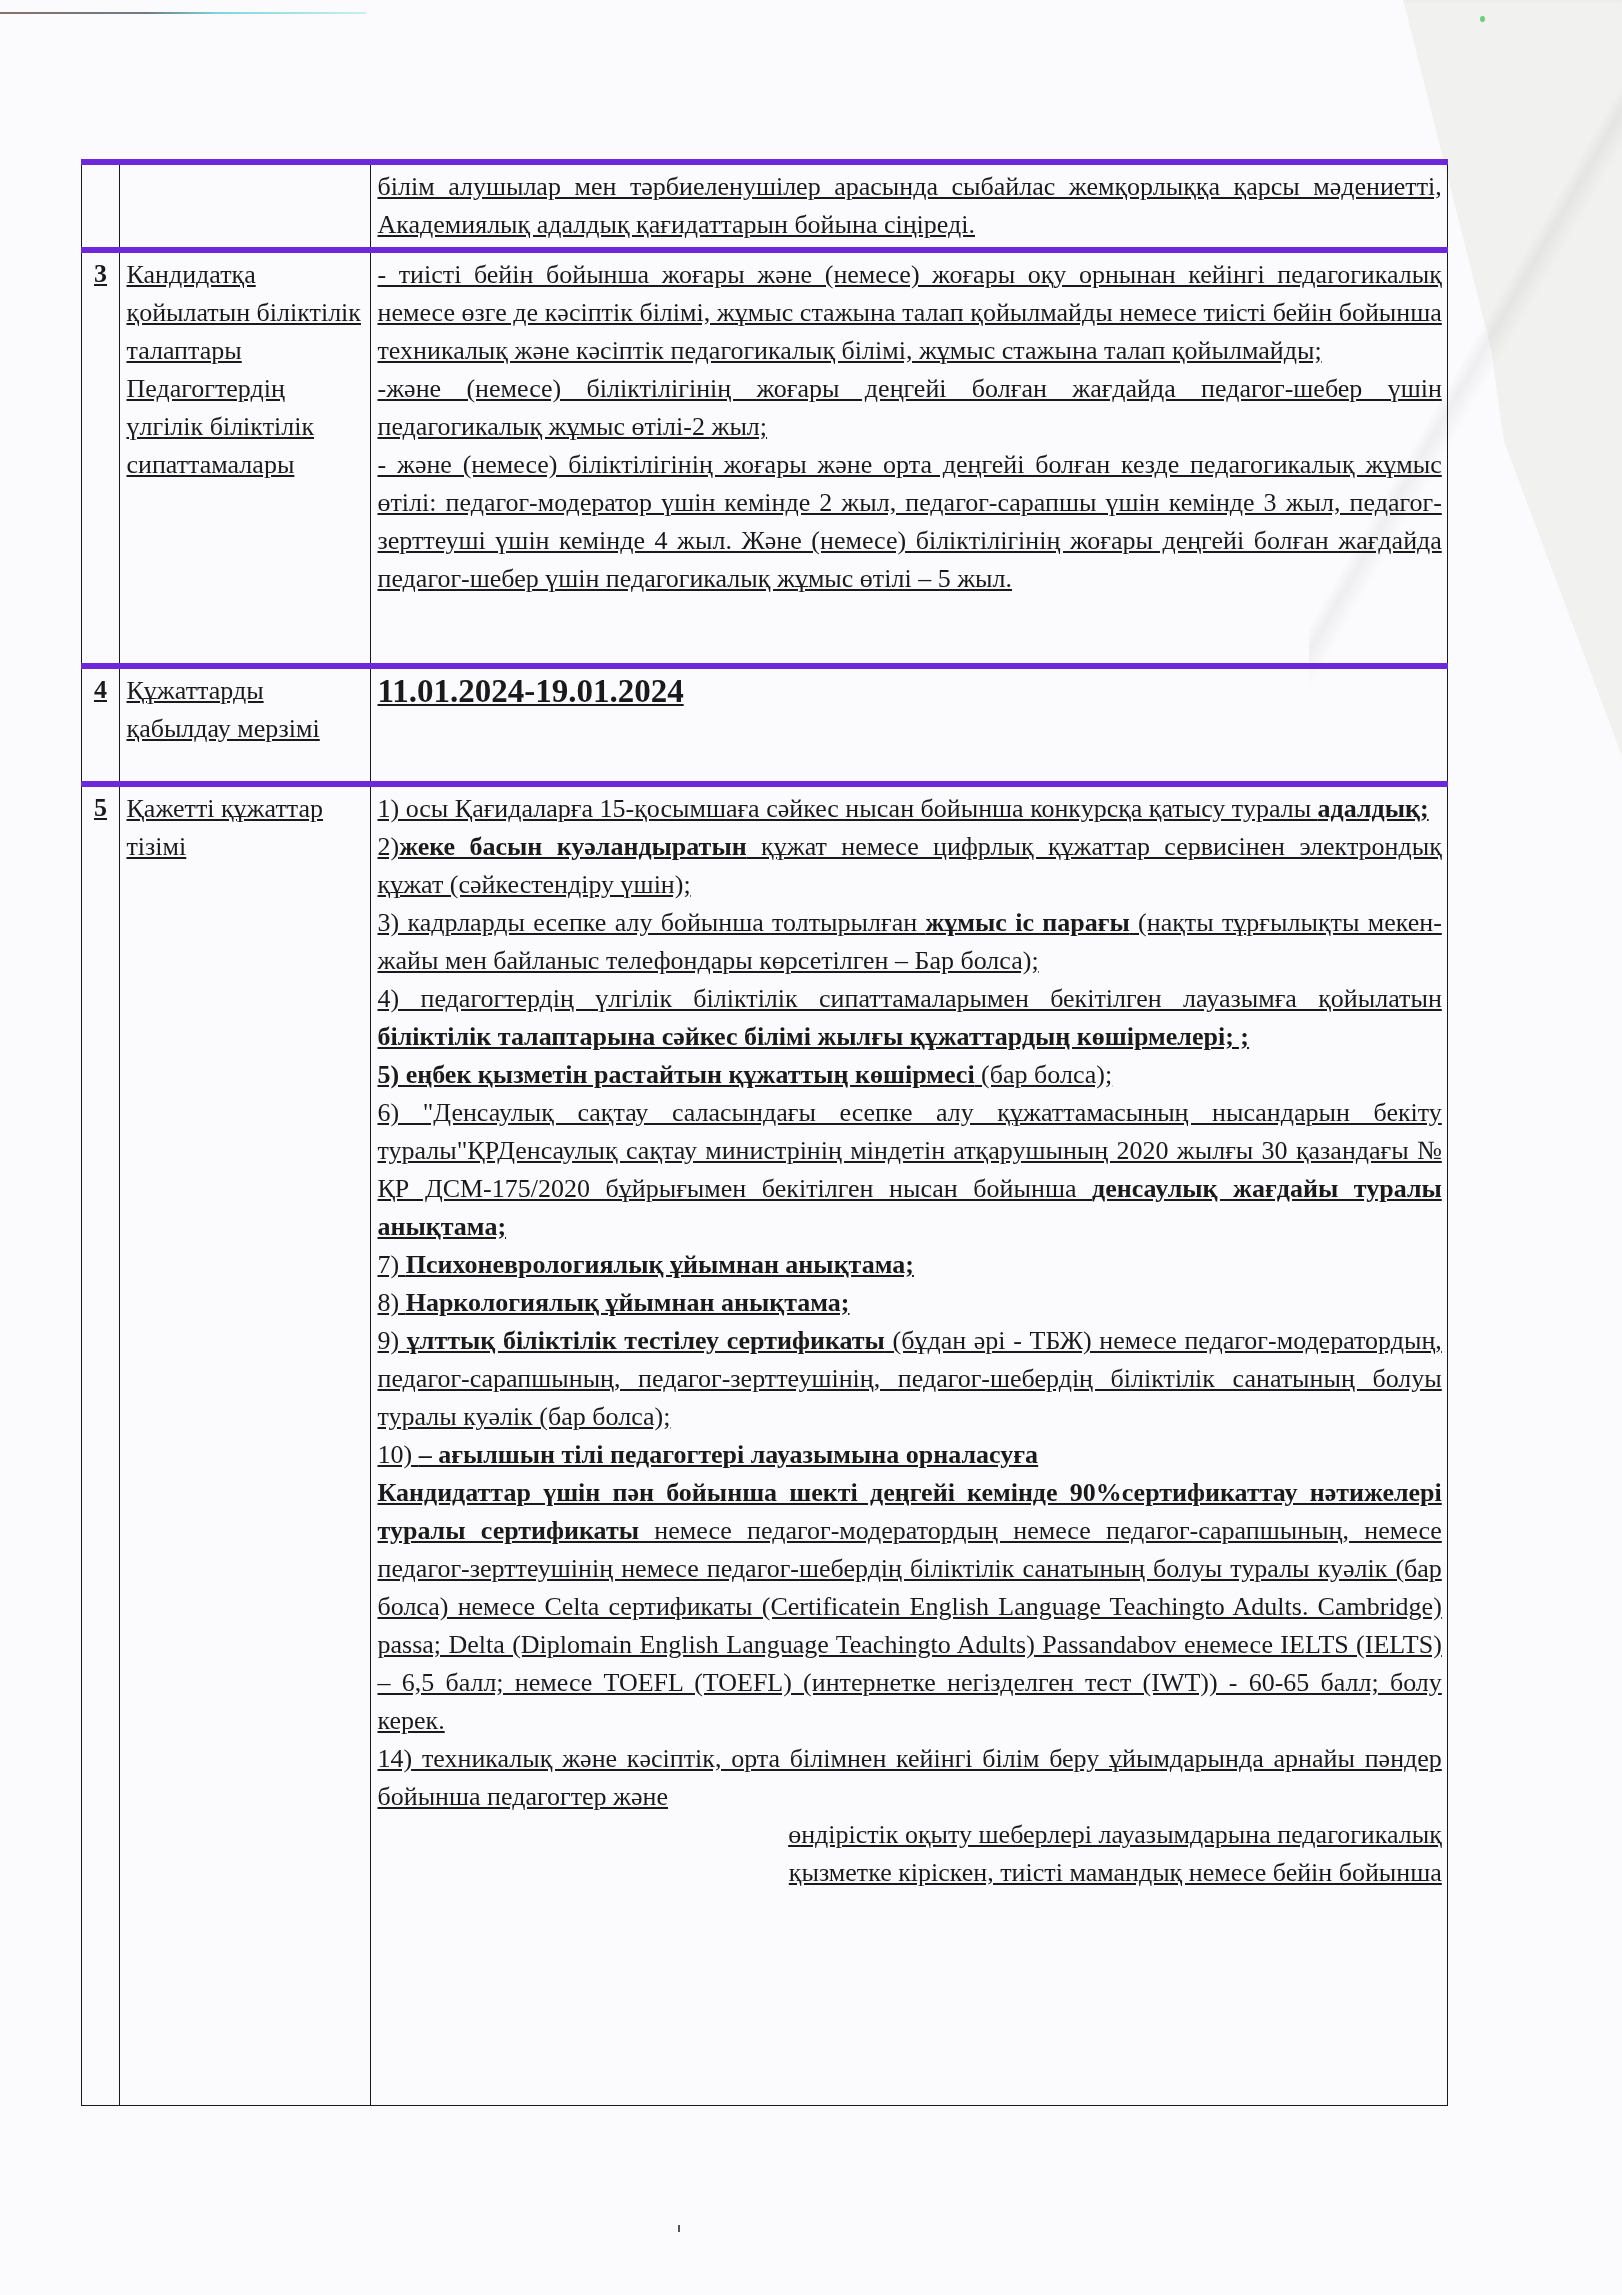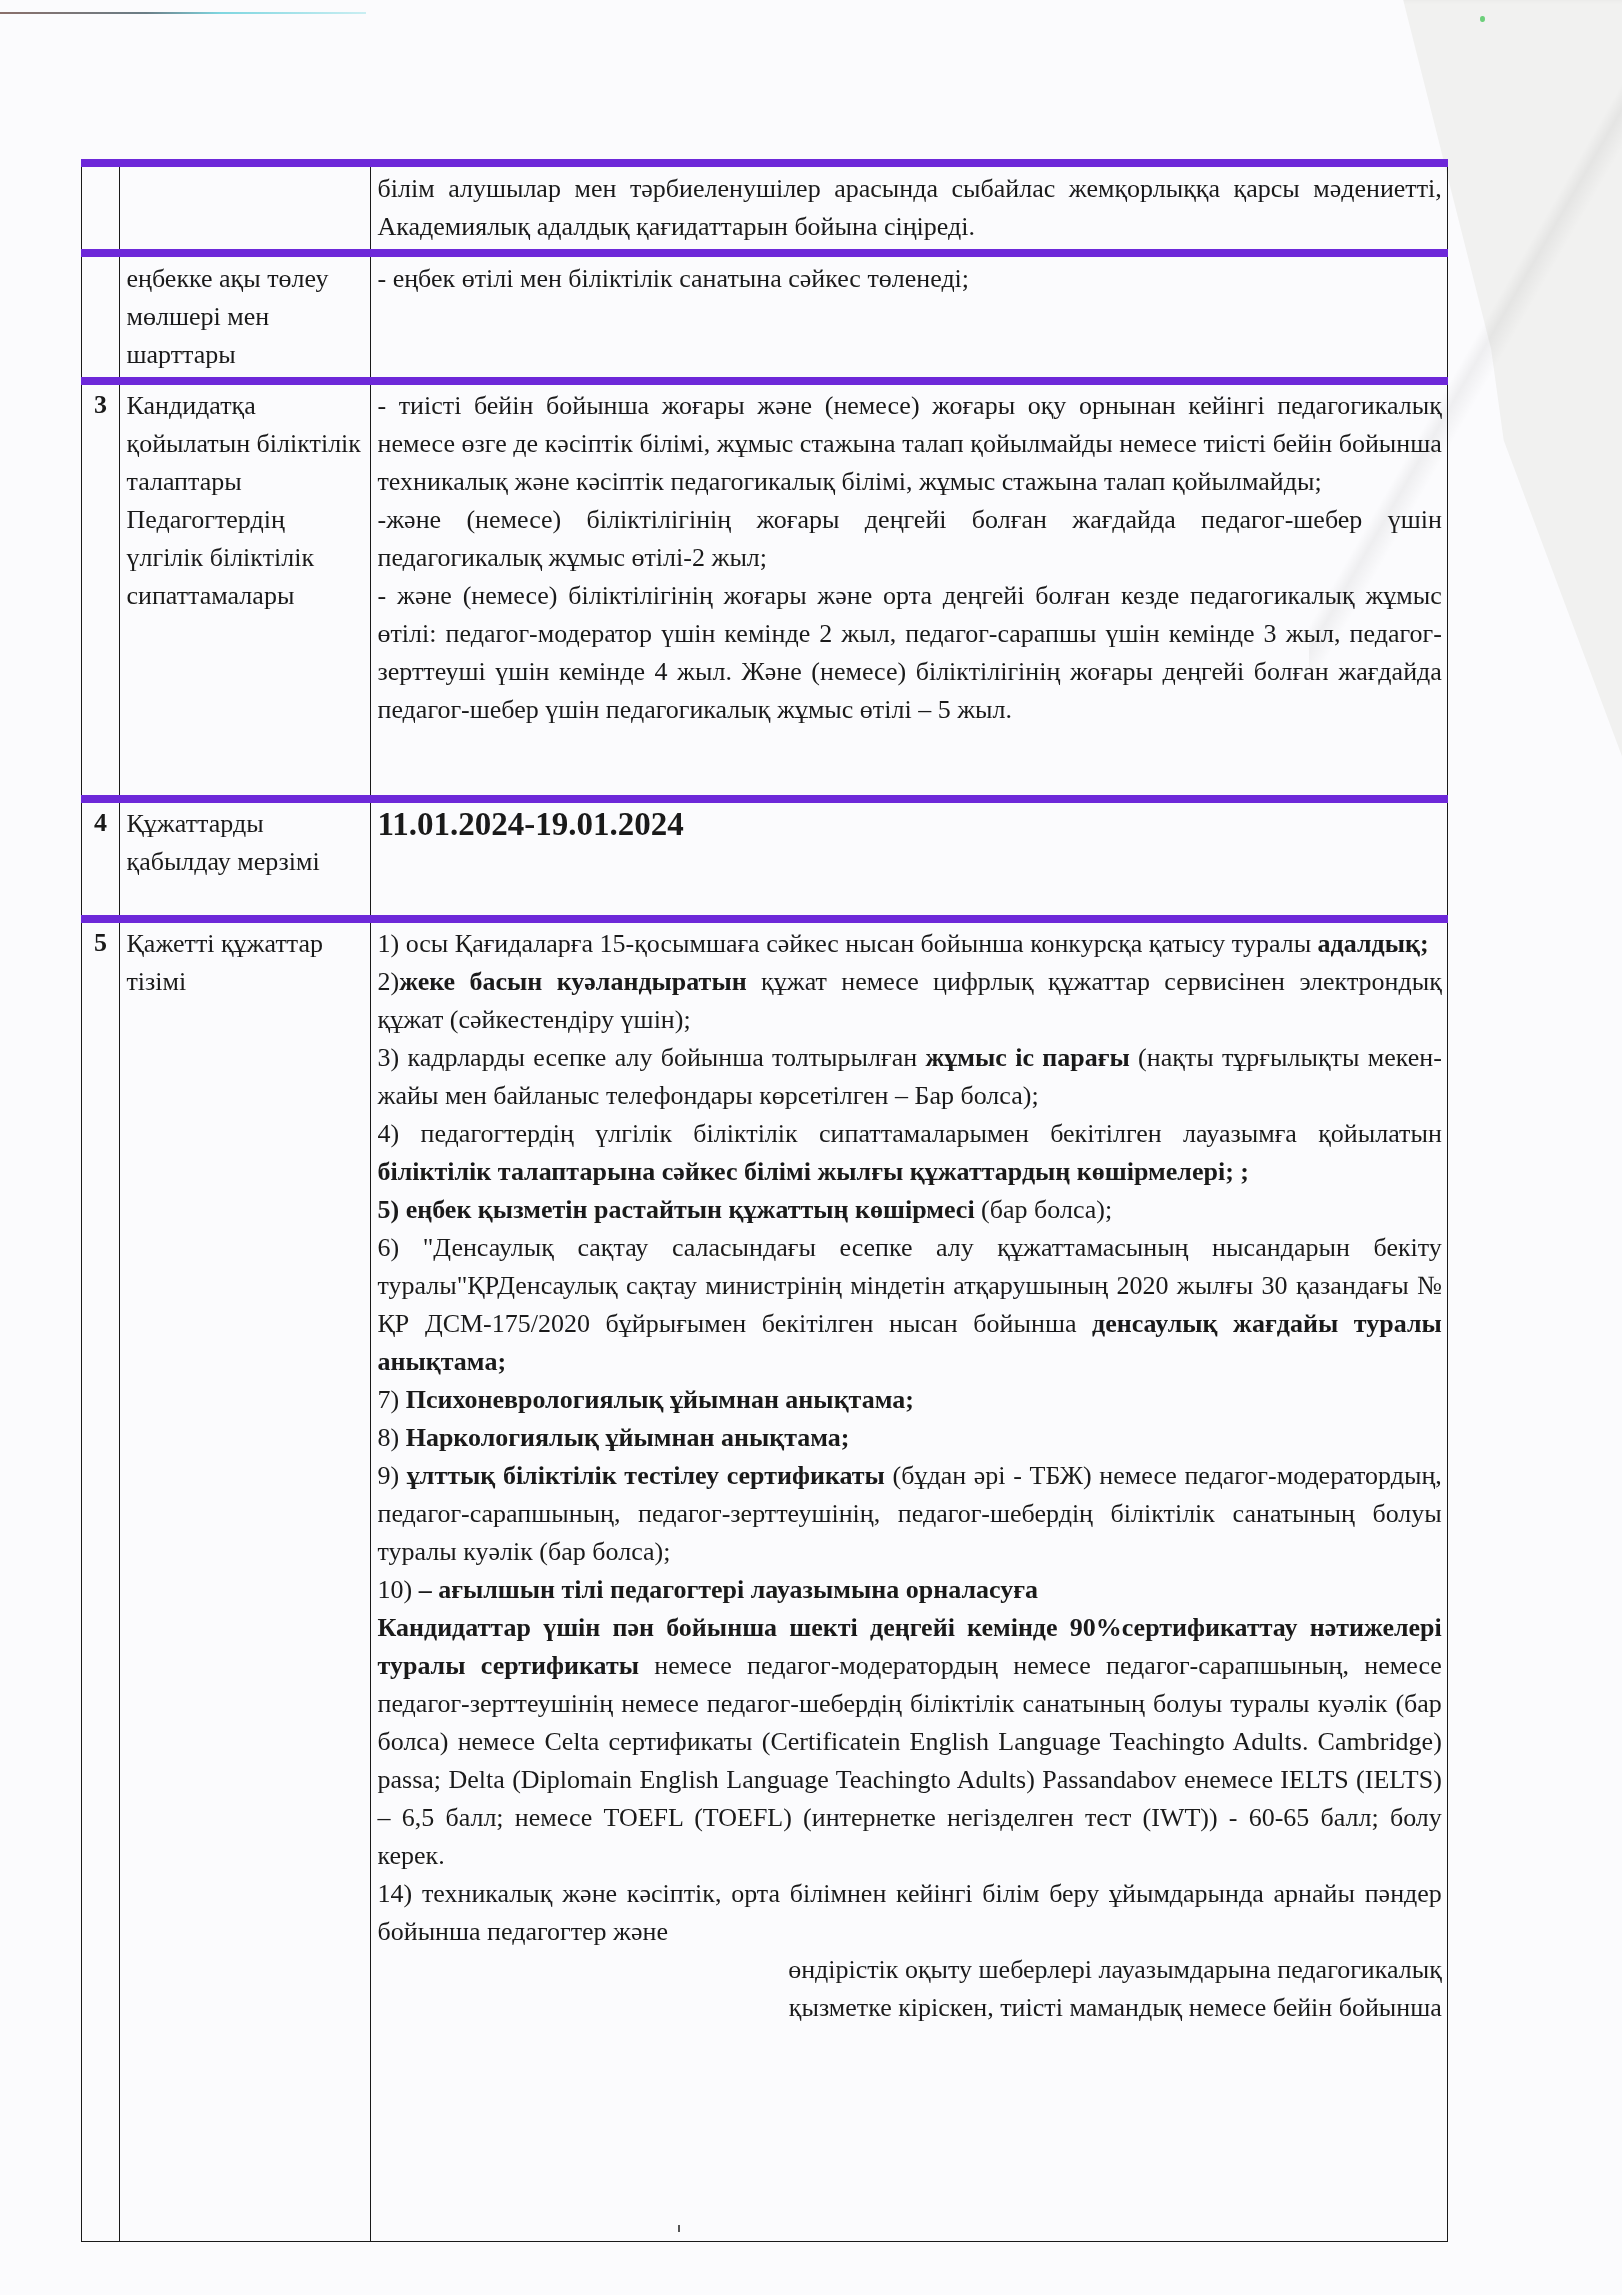--- a/index.html
+++ b/index.html
@@ -27,21 +27,21 @@
   .green-dot { position: absolute; left: 1480px; top: 15.7px; width: 4.6px; height: 5.9px; background: #6ccf7a; border-radius: 50%; }
 
   .table {
     position: absolute; left: 81px; top: 159px; width: 1367px;
     border-collapse: collapse; table-layout: fixed;
   }
   .table td {
     border: 1.3px solid #1a1a1a; vertical-align: top;
     font-size: 26px; line-height: 38px; padding: 0;
   }
-  .table tr.thick-top td { border-top: 8px solid #6d28d9; }
+  .table tr.thick-top td { border-top: 6px solid #6d28d9; text-decoration: underline; }
   .c-num { width: 38px; text-align: center; font-weight: bold; }
   .c-num span { display: block; padding-top: 1.3px; }
   .c-label { width: 251px; }
   .c-label .inner { padding: 2.6px 3.9px 2.6px 6.5px; }
   .c-body .inner { padding: 2.6px 5.2px 3.9px 6.5px; text-align: justify; }
   .b { font-weight: bold; }
   .para { display: block; text-align: justify; }
 
   .row-a td { height: 72px; }
   .row-b td { height: 113px; }
@@ -75,33 +75,20 @@
     <td class="c-label">
           <div class="inner"></div>
         </td>
     <td class="c-body">
       <div class="inner">
             <span class="para">білім алушылар мен тәрбиеленушілер арасында сыбайлас жемқорлыққа қарсы мәдениетті, Академиялық адалдық қағидаттарын бойына сіңіреді.</span>
           </div>
     </td>
   </tr>
 
-  <tr class="row-b thick-top">
-    <td class="c-num">
-          <span></span>
-        </td>
-    <td class="c-label">
-          <div class="inner">еңбекке ақы төлеу мөлшері мен шарттары</div>
-        </td>
-    <td class="c-body">
-      <div class="inner">
-            <span class="para">- еңбек өтілі мен біліктілік санатына сәйкес төленеді;</span>
-          </div>
-    </td>
-  </tr>
 
   <tr class="row-3 thick-top">
     <td class="c-num">
           <span>3</span>
         </td>
     <td class="c-label">
           <div class="inner">Кандидатқа қойылатын біліктілік талаптары Педагогтердің үлгілік біліктілік сипаттамалары</div>
         </td>
     <td class="c-body">
       <div class="inner">

